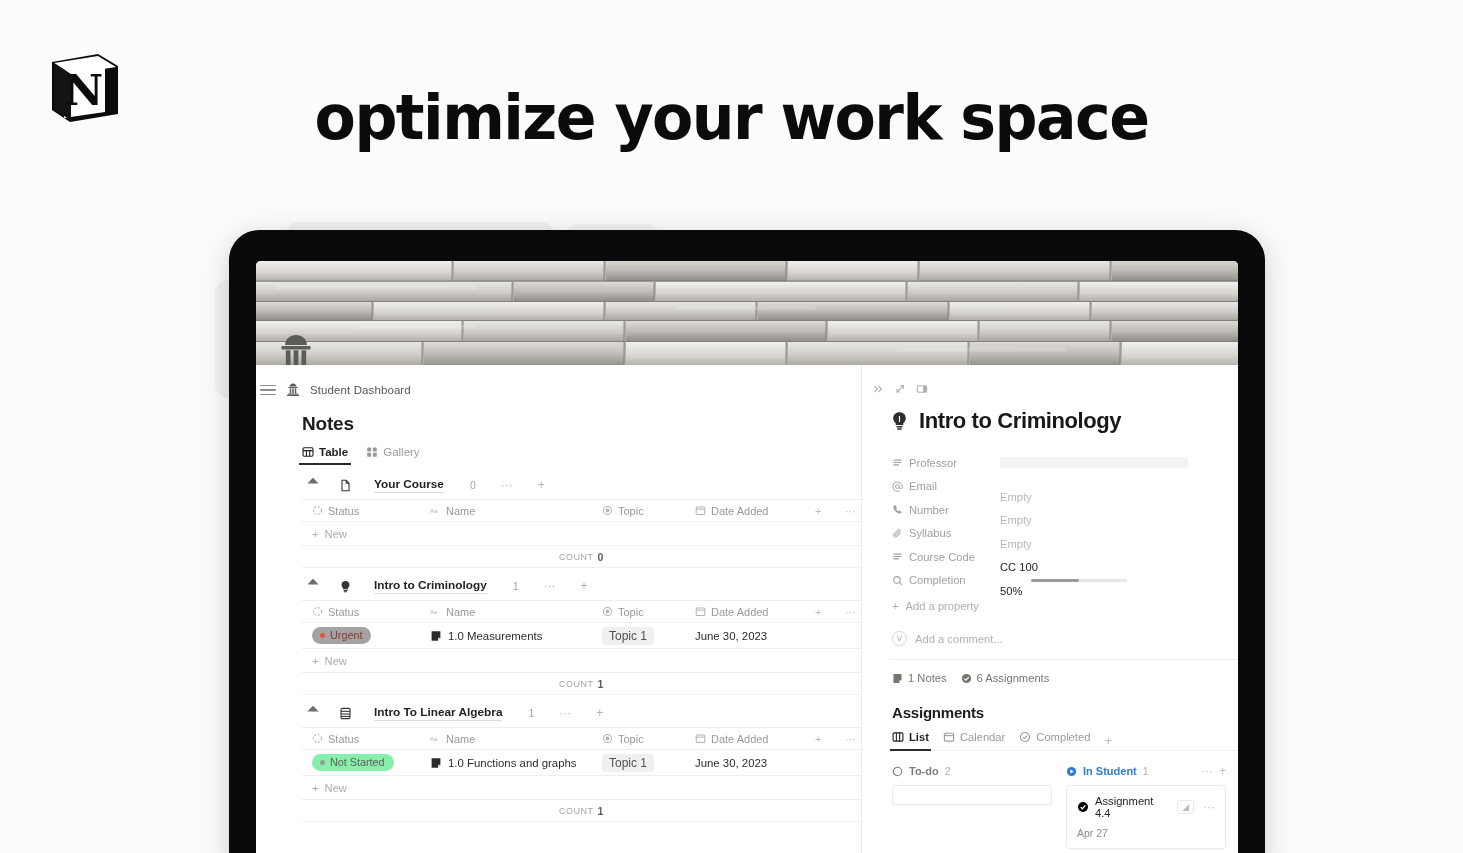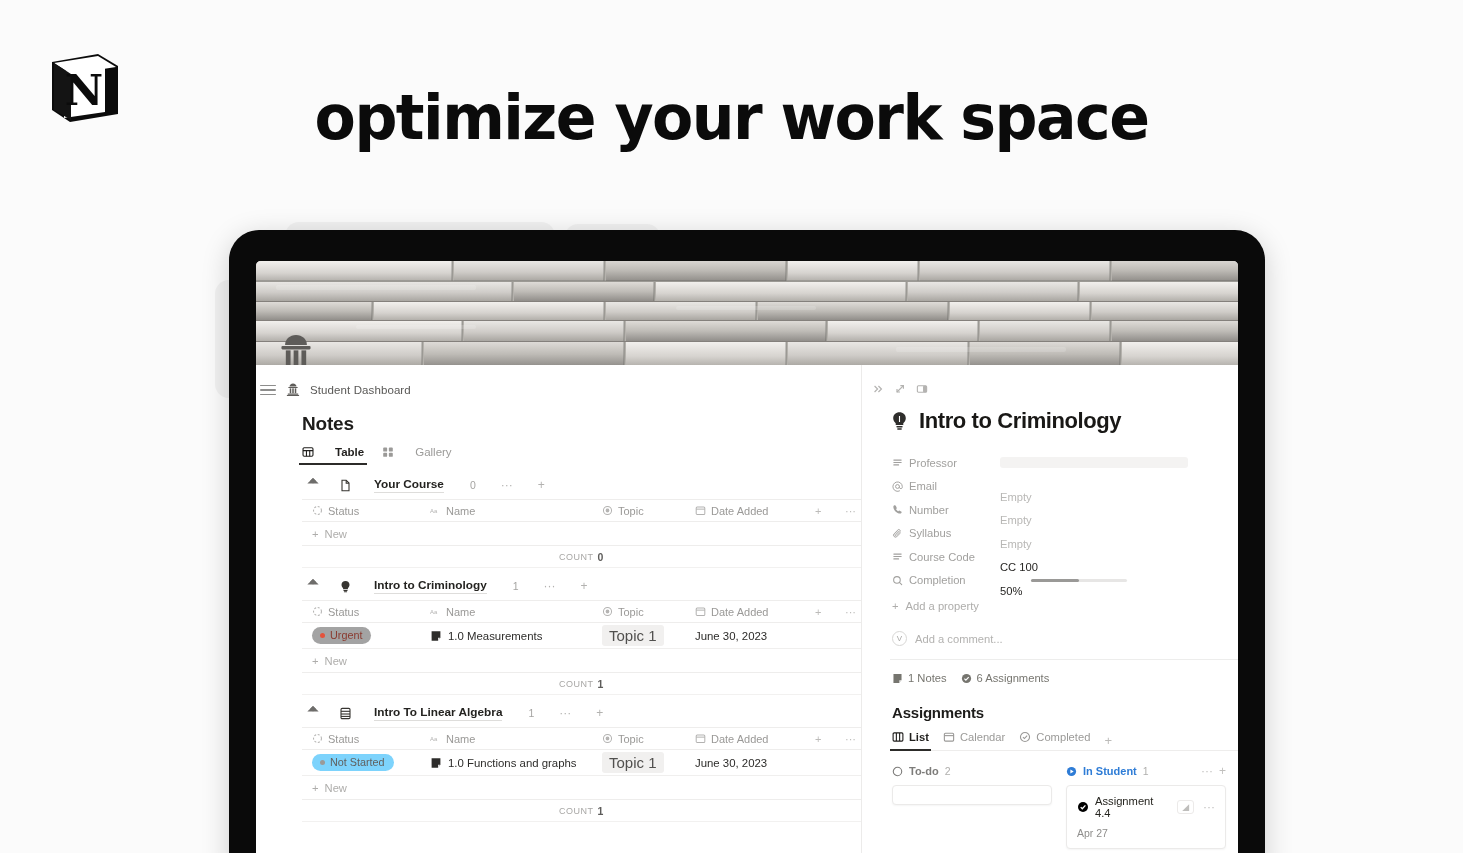--- a/index.html
+++ b/index.html
@@ -66,21 +66,21 @@
   .hamburger { width: 16px; height: 12px; position: relative; flex: none; margin-left: 2px; }
   .hamburger i { position: absolute; left: 0; width: 16px; height: 1.6px; background: #8d8d8c; border-radius: 1px; }
   .hamburger i:nth-child(1){ top: 1px; } .hamburger i:nth-child(2){ top: 5.5px; } .hamburger i:nth-child(3){ top: 10px; }
   .crumb-icon { width: 14px; height: 13px; color:#5e5c59; flex:none; }
   .crumb-icon svg { width: 14px; height: 13px; display:block; }
   .crumb-text { font-size: 11.5px; color: #595856; letter-spacing: .1px; }
 
   .notes-title { margin: 17px 0 0 46px; font-size: 19px; font-weight: 600; color: #1e1d1b; letter-spacing: -.2px; }
 
   .view-tabs { display:flex; align-items:center; gap: 18px; margin: 11px 0 0 46px; }
-  .vtab { display:flex; align-items:flex-start; gap:21px; font-size: 11.5px; color:#9b9a98; padding-bottom: 7px; position:relative; }
+  .vtab { display:flex; align-items:flex-start; gap:5px; font-size: 11.5px; color:#9b9a98; padding-bottom: 7px; position:relative; }
   .vtab.active { color:#201f1d; font-weight:600; }
   .vtab.active:after { content:""; position:absolute; left:-3px; right:-3px; bottom:0; height:2px; background:#2c2b29; }
   .vtab svg { width: 12px; height: 12px; display:block; }
 
   .groups { margin-left: 46px; margin-top: 4px; }
   .group { margin-bottom: 2px; }
   .group-head { display:flex; align-items:center; gap:22px; padding: 8px 0 6px 7px; }
   .tri { width:0;height:0;border-left:4.5px solid #6e6d6b;border-right:4.5px solid transparent;border-top:4.5px solid #6e6d6b;border-bottom:4.5px solid transparent;transform: rotate(45deg) translate(-1px,-1px); flex:none; }
   .g-ico { width: 13px; height: 13px; flex:none; color:#373531; }
   .g-ico svg { width:13px;height:13px;display:block; }
@@ -92,22 +92,22 @@
   .hcell { display:flex; align-items:center; gap:5px; flex:none; padding-left: 10px; }
   .hcell svg { width:11px;height:11px;display:block; opacity:.75; }
   .c-status { width: 118px; } .c-name { width: 172px; } .c-topic { width: 93px; } .c-date { width: 120px; }
   .c-plus { width: 30px; color:#bcbbb9; } .c-dots { width: 28px; color:#bcbbb9; }
 
   .drow { display:flex; align-items:center; height: 26px; border-bottom: 1px solid #f0efee; font-size: 11.4px; color:#2d2c2a; }
   .dcell { flex:none; padding-left: 10px; display:flex; align-items:center; gap:6px; }
   .pill { display:inline-flex; align-items:center; gap:5px; border-radius: 11px; padding: 2px 9px 2.5px 8px; font-size: 10.8px; line-height: 13px; }
   .pill .dot { width: 5px; height: 5px; border-radius: 50%; }
   .pill-urgent { background:#a3a3a3; color:#8a3a2f; } .pill-urgent .dot { background:#e4533c; }
-  .pill-ns { background:#7dd3fc; color:#605f5d; } .pill-ns .dot { background:#9b9a98; }
-  .pill-topic { background:#f1f0ef; color:#51504e; border-radius:3px; padding: 2px 7px; font-size:15px; }
+  .pill-ns { background:#86efac; color:#605f5d; } .pill-ns .dot { background:#9b9a98; }
+  .pill-topic { background:#f1f0ef; color:#51504e; border-radius:3px; padding: 2px 7px; font-size:12px; }
   .note-ico { width: 12px; height: 12px; flex:none; }
   .note-ico svg { width:12px;height:12px;display:block; }
 
   .empty-row { height: 24px; display:flex; align-items:center; padding-left: 10px; font-size:11.2px; color:#b2b1af; border-bottom:1px solid #f0efee; }
   .new-row { height: 24px; display:flex; align-items:center; gap:6px; padding-left: 10px; font-size:11.2px; color:#aeadab; border-bottom:1px solid #eeedec; }
   .count-row { height: 22px; display:flex; align-items:center; justify-content:center; font-size: 9px; color:#a8a7a5; letter-spacing:.5px; border-bottom:1px solid #f2f1f0; }
   .count-row b { color:#5d5c5a; font-size: 10.5px; margin-left:4px; font-weight:600; }
 
   
   .right { width: 377px; height: 506px; background:#fff; border-left: 1px solid #ecebea; padding: 0; position:relative; }

